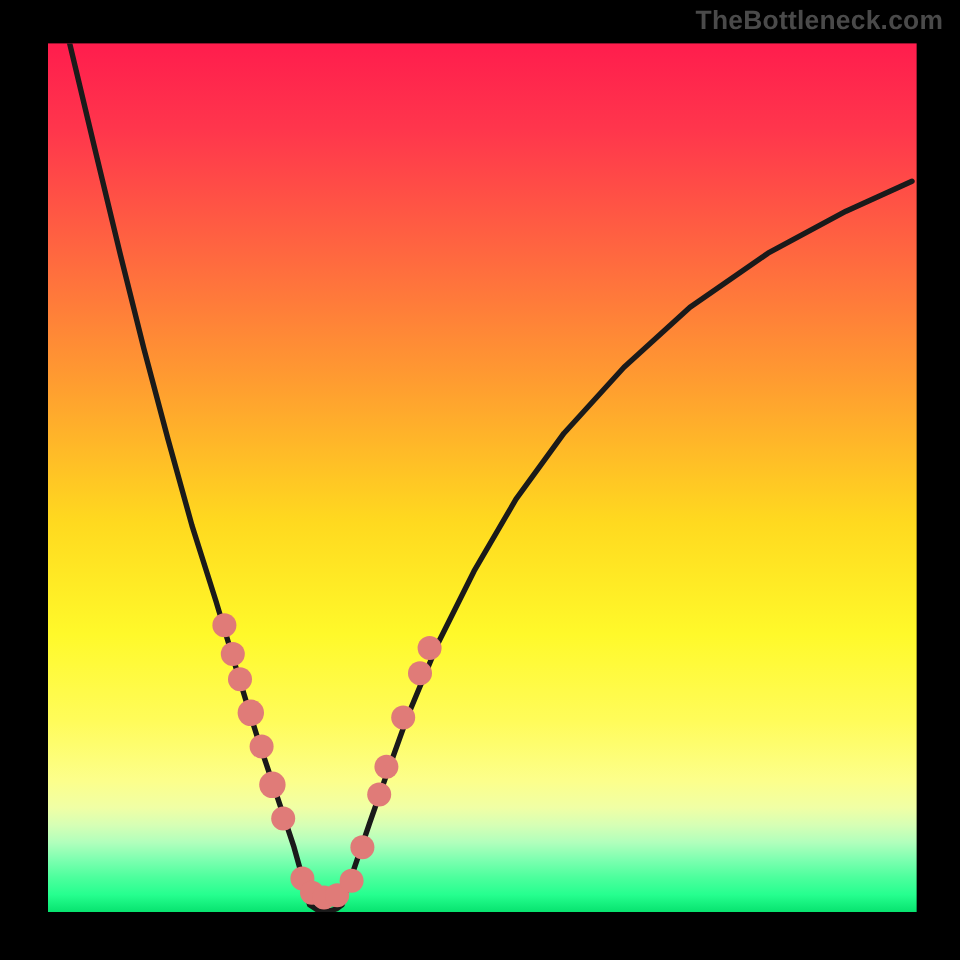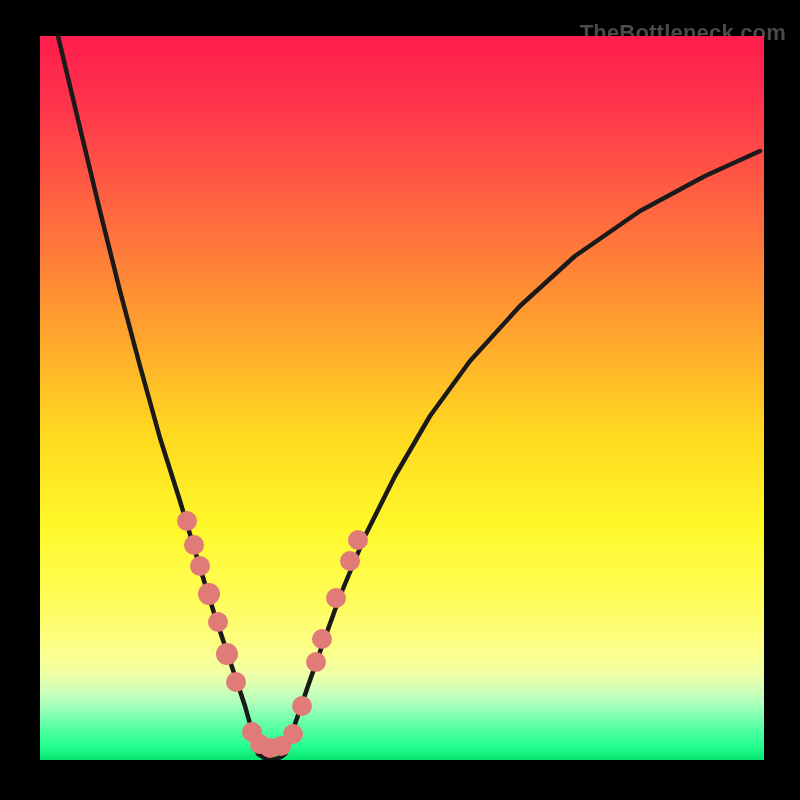--- a/index.html
+++ b/index.html
@@ -52,21 +52,21 @@
   }
   .svg-overlay {
     position: absolute;
     left: 0;
     top: 0;
     width: 724px;
     height: 724px;
   }
   .watermark {
     position: absolute;
-    top: 20px;
+    top: 4px;
     right: 14px;
     font-family: Arial, Helvetica, sans-serif;
     font-size: 22px;
     font-weight: 600;
     color: #4a4a4a;
     letter-spacing: 0.2px;
     user-select: none;
   }
 </style>
 </head>

